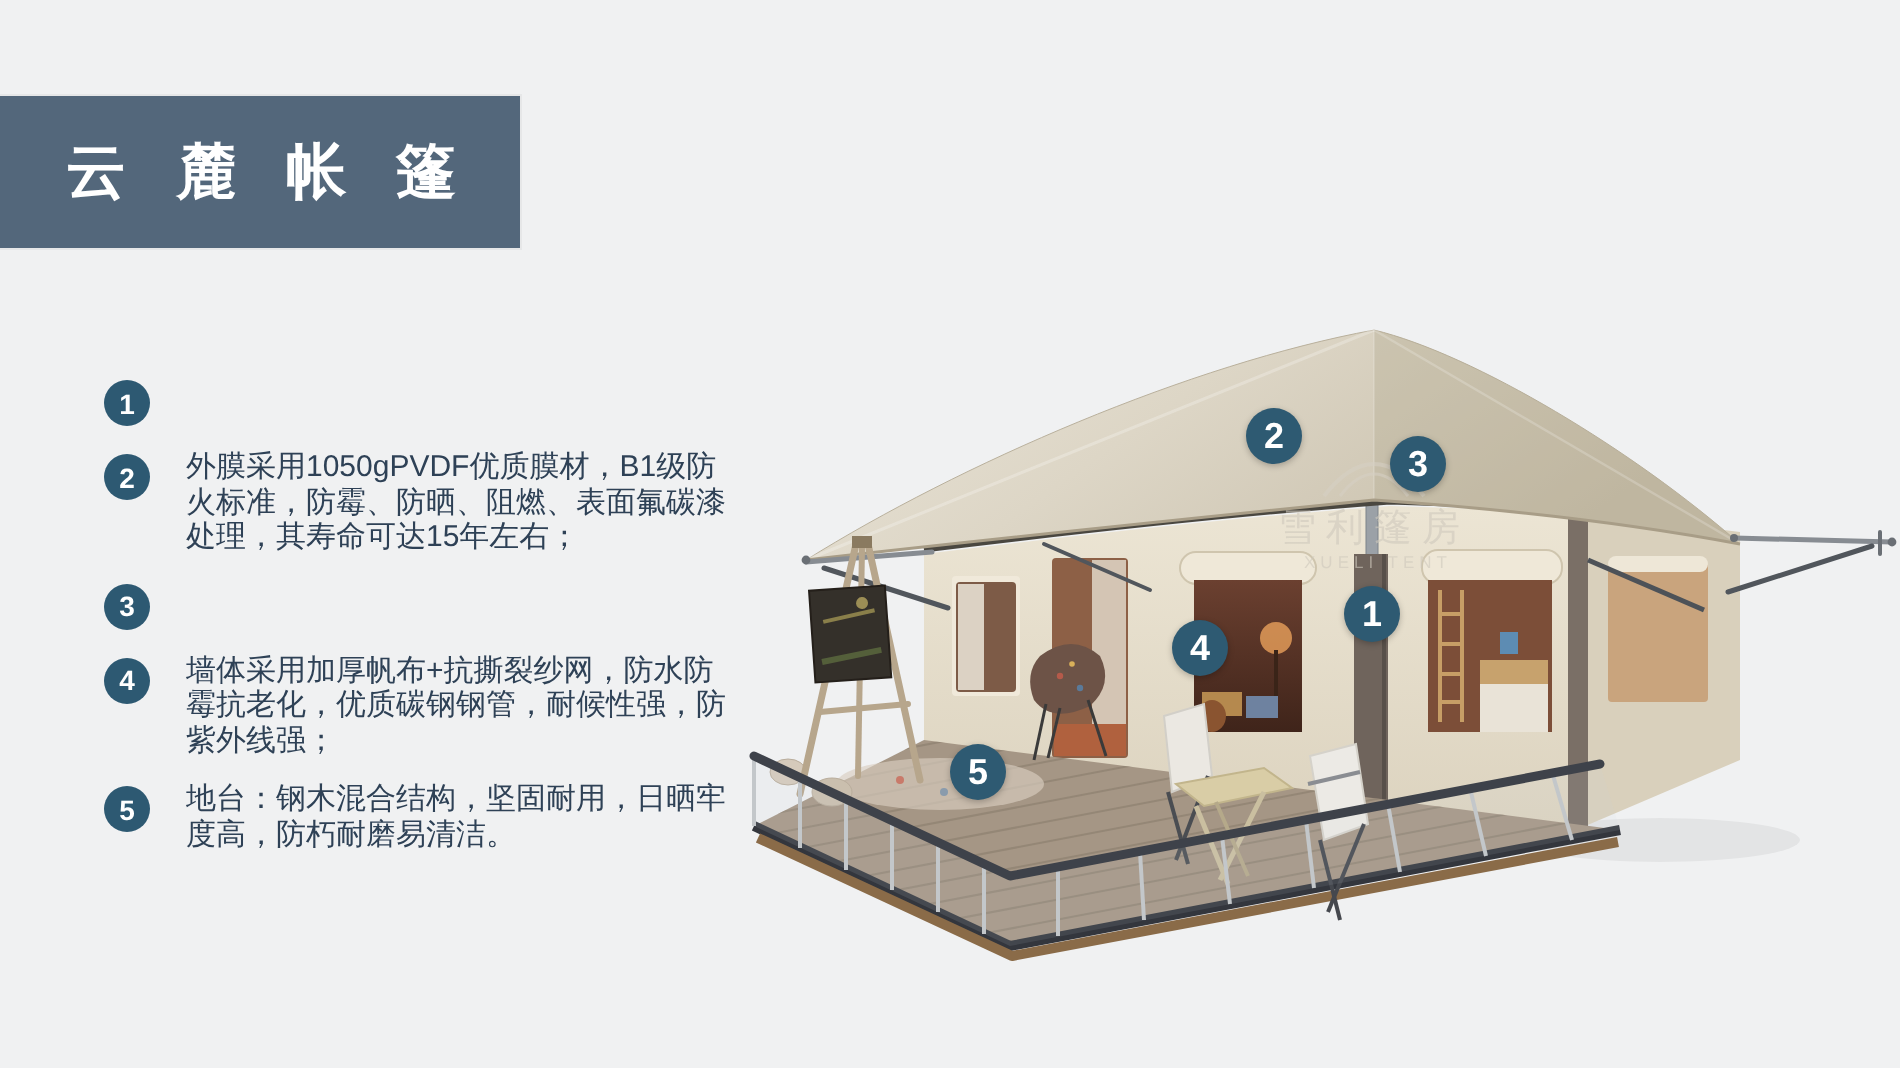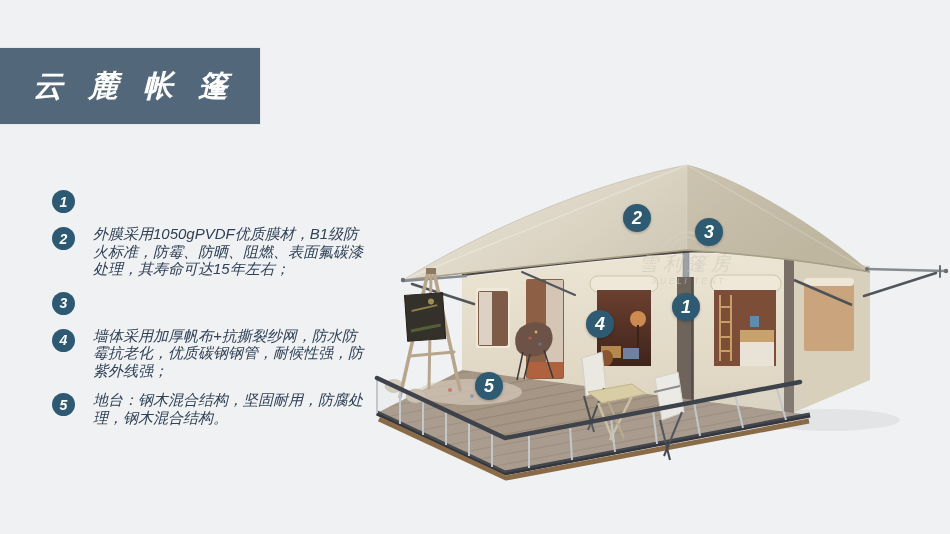--- a/index.html
+++ b/index.html
@@ -1,21 +1,21 @@
 <!DOCTYPE html>
 <html><head>
 <meta charset="utf-8">
 <style>
   html,body{margin:0;padding:0;}
   body{
     width:950px;height:534px;position:relative;overflow:hidden;
     background:#f0f1f2;
     font-family:"Liberation Sans","DejaVu Sans",sans-serif;
   }
-  .slide{position:absolute;inset:0;font-style:italic;}
+  .slide{position:absolute;inset:0;}
 
   
   .title-bar{
     position:absolute;left:0;top:48px;width:260px;height:76px;
     background:#53677b;display:flex;align-items:center;
     box-shadow:0 0 0 1px rgba(0,0,0,0.04);
   }
   .title-bar span{
     color:#ffffff;font-size:30px;font-weight:bold;
     letter-spacing:25px;padding-left:33px;white-space:nowrap;
@@ -77,21 +77,21 @@
     </li>
     <li class="feature">
       <span class="fnum">3</span>
     </li>
     <li class="feature">
       <span class="fnum">4</span>
       <p class="ftext">墙体采用加厚帆布+抗撕裂纱网，防水防霉抗老化，优质碳钢钢管，耐候性强，防紫外线强；</p>
     </li>
     <li class="feature">
       <span class="fnum">5</span>
-      <p class="ftext">地台：钢木混合结构，坚固耐用，防腐处理，钢木混合结构。</p>
+      <p class="ftext">地台：钢木混合结构，坚固耐用，日晒牢度高，防朽耐磨易清洁。</p>
     </li>
   </ul>
 
   <div class="tent">
     <svg width="580" height="365" viewBox="0 0 580 365">
       <defs>
         <linearGradient id="roofGrad" x1="0" y1="0" x2="1" y2="0.35">
           <stop offset="0" stop-color="#eae5d9"></stop>
           <stop offset="0.45" stop-color="#ddd6c6"></stop>
           <stop offset="1" stop-color="#c7beaa"></stop>

